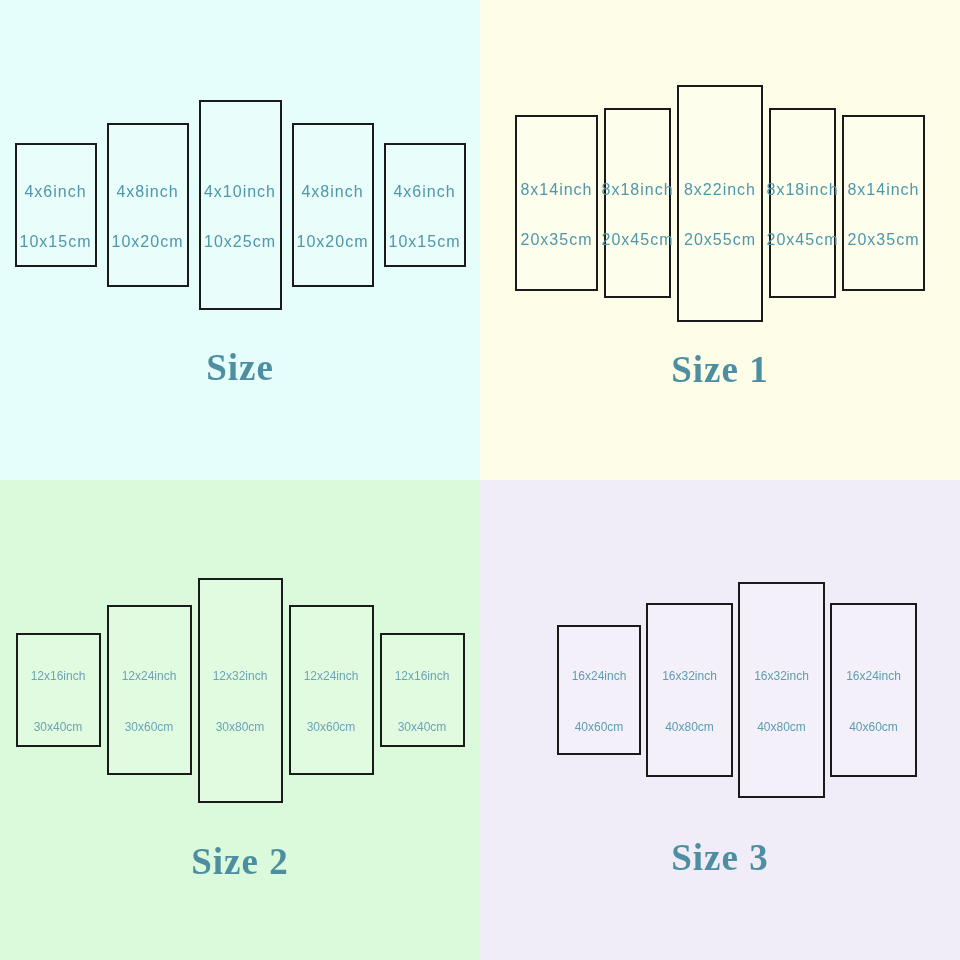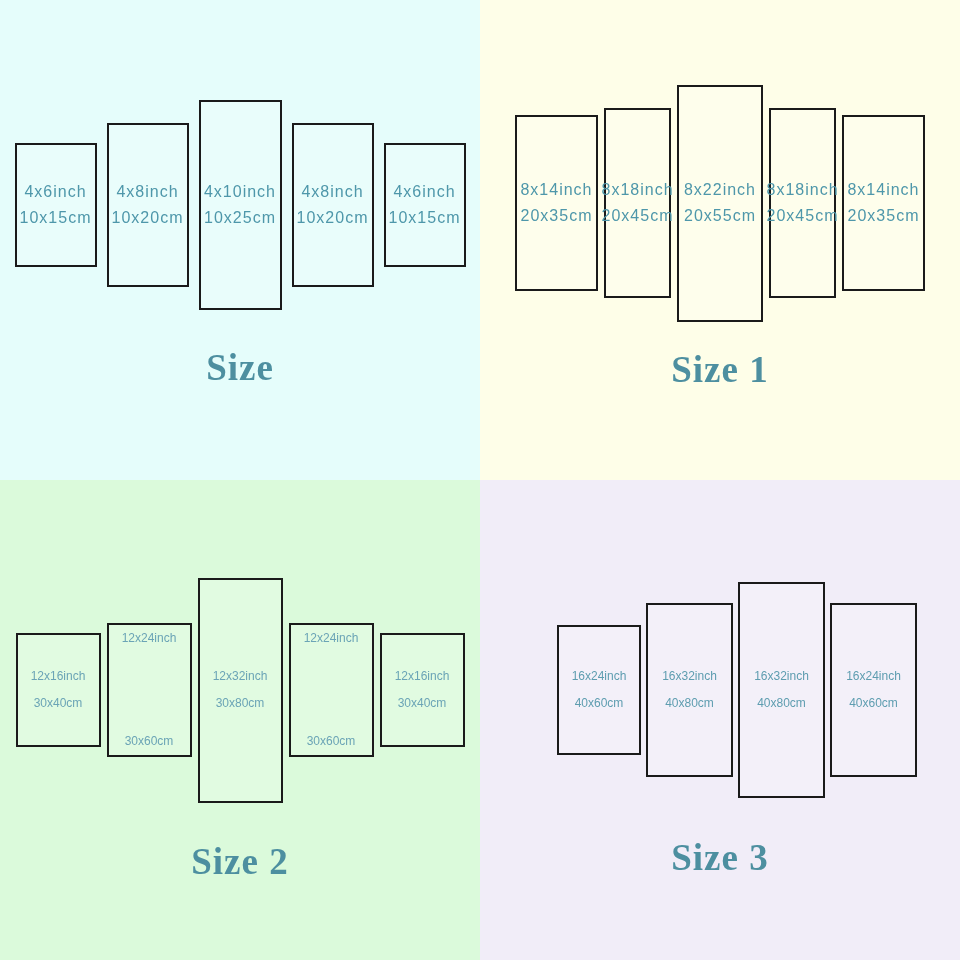--- a/index.html
+++ b/index.html
@@ -35,20 +35,21 @@
     display: flex;
     flex-direction: column;
     justify-content: center;
     align-items: center;
     flex: 0 0 auto;
   }
   .line {
     white-space: nowrap;
     color: var(--label-color, #579bae);
     text-align: center;
+    margin-top: 24px;
   }
   .title {
     position: absolute;
     left: 0; right: 0;
     margin: 0;
     text-align: center;
     font-family: "Liberation Serif", serif;
     font-weight: bold;
     font-size: 37px;
     letter-spacing: 1px;
@@ -66,21 +67,21 @@
   
   .q1 .panels { gap: 6px; height: 406px; }
   .q1 .panel:nth-child(1), .q1 .panel:nth-child(5) { width: 83px; height: 176px; }
   .q1 .panel:nth-child(2), .q1 .panel:nth-child(4) { width: 67px; height: 190px; }
   .q1 .panel:nth-child(3)                          { width: 86px; height: 237px; }
   .q1 .title { top: 348px; }
 
   
   .q2 .panels { gap: 6px; height: 420px; }
   .q2 .panel:nth-child(1), .q2 .panel:nth-child(5) { width: 85px; height: 114px; }
-  .q2 .panel:nth-child(2), .q2 .panel:nth-child(4) { width: 85px; height: 134px; justify-content: space-between; }
+  .q2 .panel:nth-child(2), .q2 .panel:nth-child(4) { width: 85px; height: 170px; }
   .q2 .panel:nth-child(3)                          { width: 85px; height: 225px; }
   .q2 .title { top: 360px; }
   .q2 .line, .q3 .line { font-size: 12px; line-height: 27px; }
 
   
   .q3 .panels { gap: 5px; height: 420px; padding-left: 34px; }
   .q3 .panel:nth-child(1), .q3 .panel:nth-child(5) { width: 84px; height: 130px; }
   .q3 .panel:nth-child(2), .q3 .panel:nth-child(4) { width: 87px; height: 174px; }
   .q3 .panel:nth-child(3)                          { width: 87px; height: 216px; }
   .q3 .title { top: 356px; }

